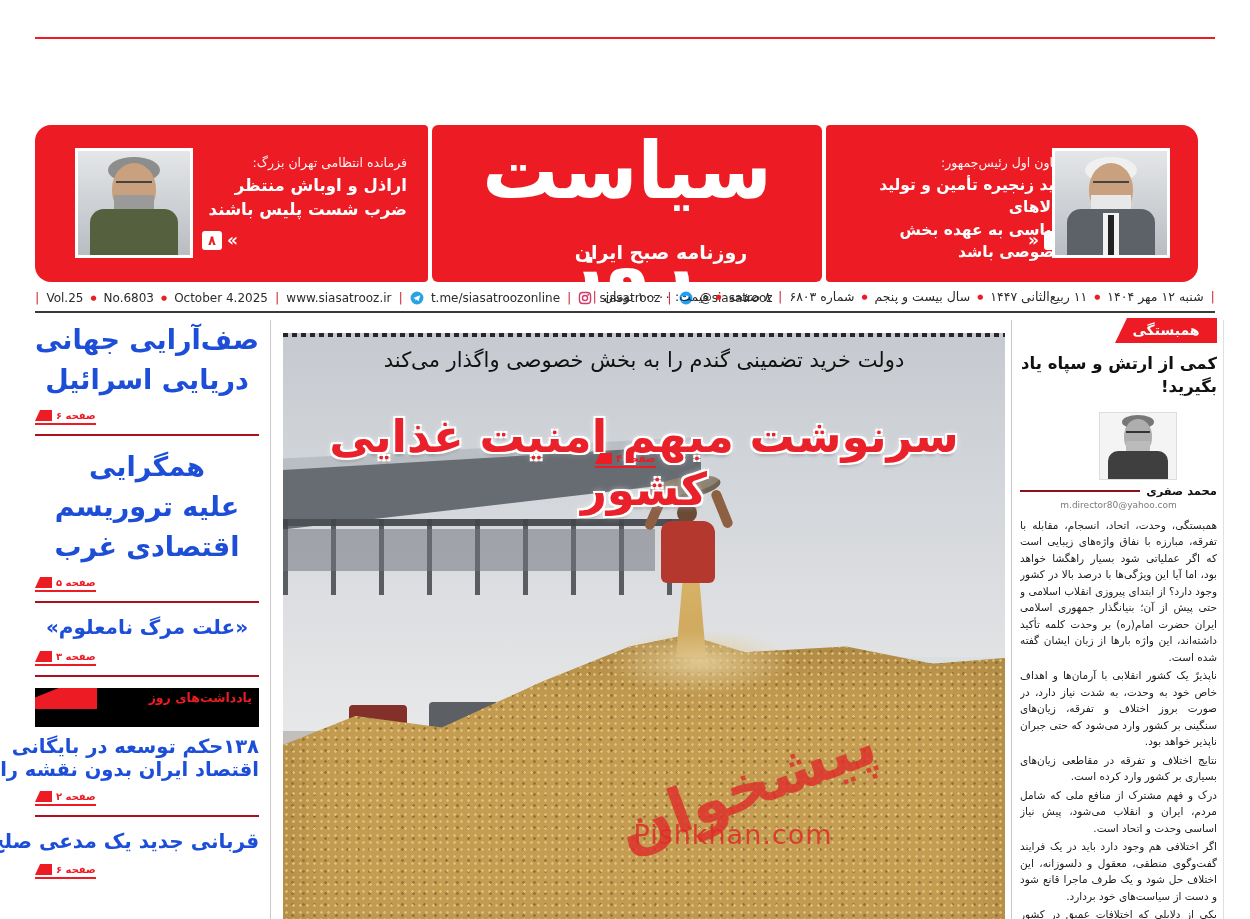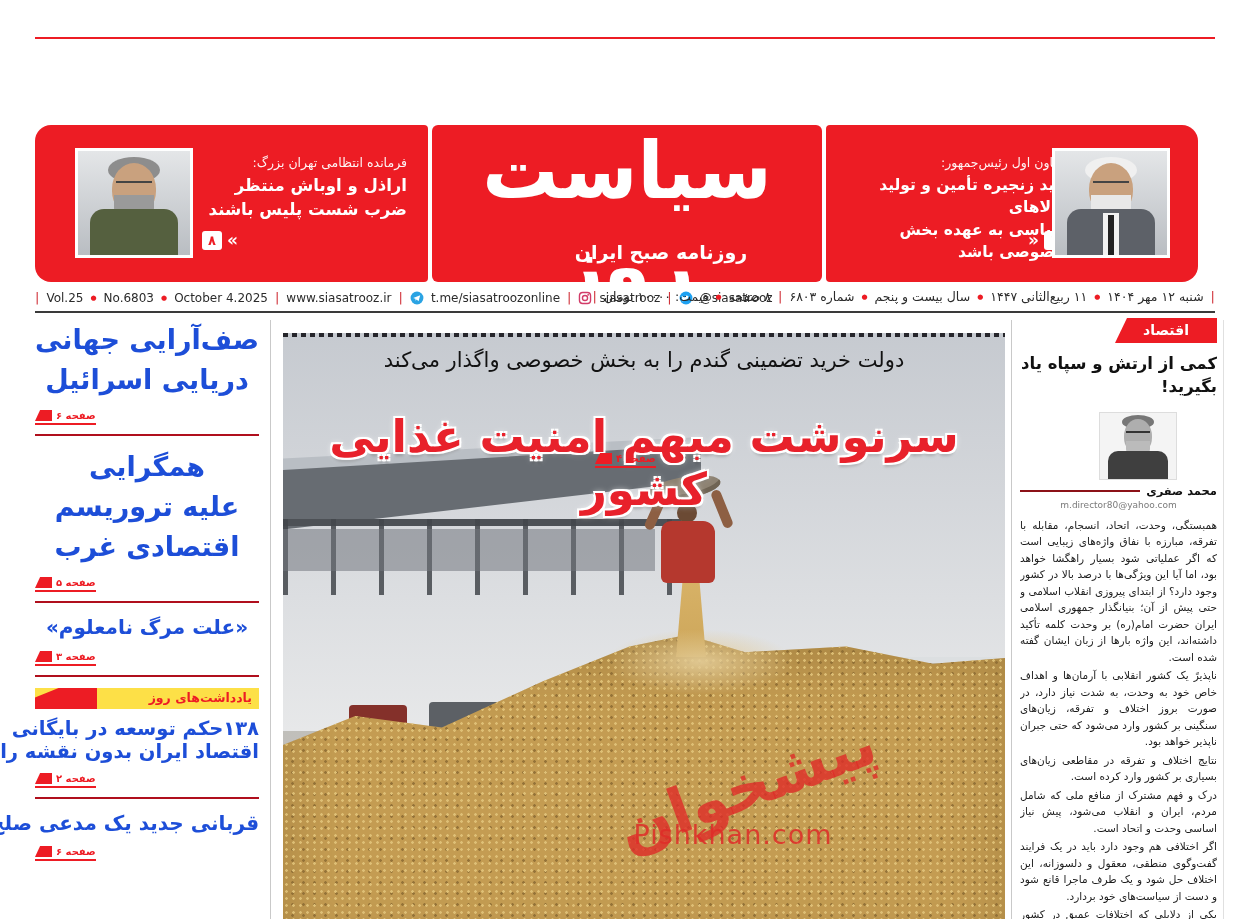--- a/index.html
+++ b/index.html
@@ -57,21 +57,21 @@
   .s-note .hline{font-size:19.5px;line-height:23px;}
   .s-one .hline{font-size:20px;line-height:26px;}
   .marker-row{text-align:left;margin:6px 2px 0 0;}
   .marker{display:inline-flex;align-items:center;gap:4px;border-bottom:2px solid #ed1c24;
           padding-bottom:2px;direction:ltr;}
   .m-arrow{width:17px;height:11px;background:#ed1c24;
            clip-path:polygon(0 100%,30% 0,100% 0,100% 100%);}
   .m-text{color:#ed1c24;font-size:10px;font-weight:bold;}
   .lc-div{height:2px;background:#b00f1d;margin:9px 0 11px;}
   .story{margin-top:2px;}
-  .notes-strip{position:relative;height:21px;background:#fde047;margin:8px 0 8px;}
+  .notes-strip{position:relative;height:39px;background:#000000;margin:8px 0 8px;}
   .notes-flag{position:absolute;left:0;top:0;width:62px;height:21px;background:#ed1c24;
               clip-path:polygon(0 100%,0 45%,38% 0,100% 0,100% 100%);}
   .notes-label{position:absolute;right:7px;top:2px;color:#ed1c24;font-weight:bold;font-size:12.5px;}
   
   .lead{position:absolute;left:283px;top:333px;width:722px;height:586px;overflow:hidden;background:#d4d6d9;}
   .lead-dots{position:absolute;top:0;left:0;right:0;height:4px;
              background:repeating-linear-gradient(90deg,#26262b 0 5px,transparent 5px 9px);z-index:9;}
   .sky{position:absolute;inset:0;background:linear-gradient(#c6cad0 0%,#dcdee1 45%,#e8e9ea 70%);}
   .roof{position:absolute;left:-12px;top:112px;width:430px;height:86px;background:#676c72;
         clip-path:polygon(0 30%,100% 0,100% 42%,0 100%);}
@@ -333,21 +333,21 @@
           <span class="m-arrow"></span>
           <span class="m-text">صفحه ۴</span>
         </span></div>
     <div class="wm">
       <div class="wm-fa">پیشخوان</div>
       <div class="wm-en">Pishkhan.com</div>
     </div>
   </section>
 
   <aside class="editorial">
-    <div class="ed-tab">اقتصاد</div>
+    <div class="ed-tab">همبستگی</div>
     <h2 class="ed-headline">کمی از ارتش و سپاه یاد بگیرید!</h2>
     <div class="ed-photo">
       <div class="ed-ph-hair"></div>
         <div class="ed-ph-head"></div>
       <div class="ed-ph-glasses"></div>
         <div class="ed-ph-beard"></div>
         <div class="ed-ph-body"></div>
     </div>
     <div class="ed-author-row">
       <span class="ed-author">محمد صفری</span>

